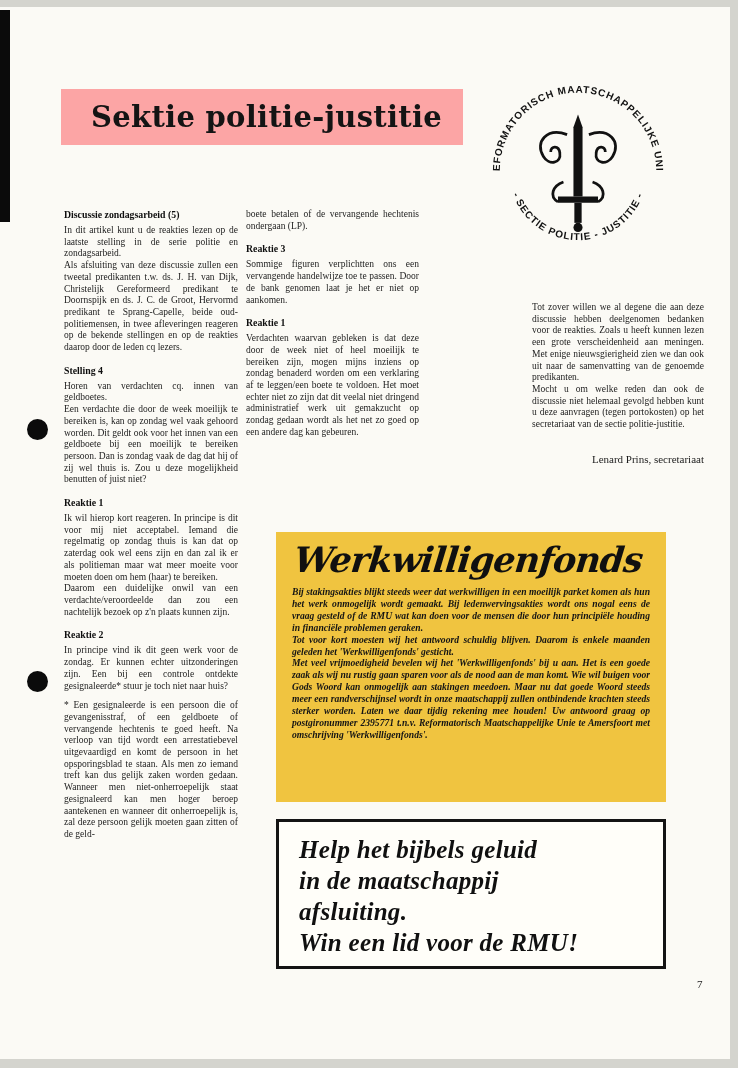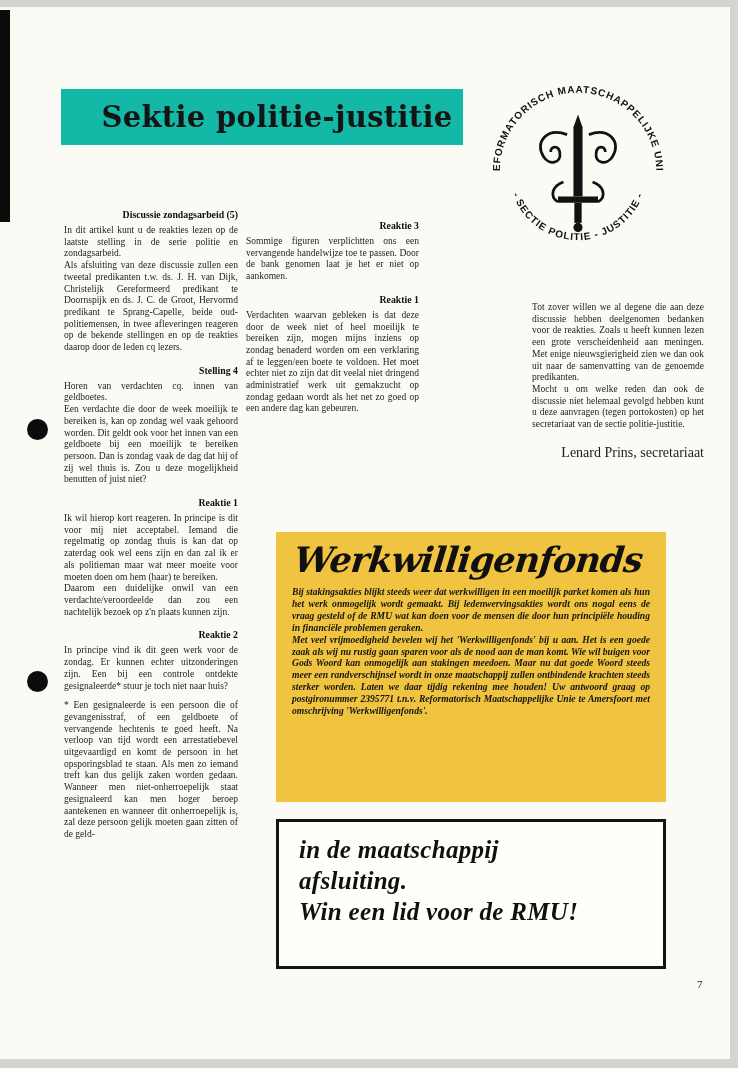--- a/index.html
+++ b/index.html
@@ -22,47 +22,45 @@
     position:absolute; left:0; top:10px; width:10px; height:212px; background:#0b0b0b;
   }
   .punch-dot {
     position:absolute; width:21px; height:21px; border-radius:50%; background:#0b0b0b;
   }
   .punch-dot.d1 { left:27px; top:419px; }
   .punch-dot.d2 { left:27px; top:671px; }
 
   .banner {
     position:absolute; left:61px; top:89px; width:402px; height:56px;
-    background:#14b8a6;
-    text-align:center;
+    background:#fca5a5;
   }
   .banner h1 {
     font-family:"DejaVu Serif", serif;
     font-size:29px; font-weight:600; color:#141414;
     padding:11px 0 0 30px; letter-spacing:0.3px; white-space:nowrap;
   }
 
   .logo { position:absolute; left:487px; top:80px; width:182px; height:182px; }
   .logo text {
     font-family:"Liberation Sans", sans-serif;
     font-size:11px; font-weight:bold; fill:#111; letter-spacing:1px;
   }
 
   .col { position:absolute; color:#1c1c1c; }
   .col p {
     font-size:9.5px; line-height:11.7px; text-align:justify;
   }
   .col h3 {
     font-size:9.8px; line-height:12px; font-weight:bold; color:#0e0e0e;
     margin:11px 0 4px;
-    text-align:right;
   }
   .col h3.first { margin-top:0; }
   .col .footnote { margin-top:8px; }
-  .col .signature { margin-top:14px; text-align:right; font-size:14px; }
+  .col .signature { margin-top:22px; text-align:right; font-size:11px; }
 
   .col1 { left:64px;  top:209px; width:174px; }
   .col2 { left:246px; top:209px; width:173px; }
   .col3 { left:532px; top:302px; width:172px; }
 
   .fonds-box {
     position:absolute; left:276px; top:532px; width:390px; height:270px;
     background:#f0c440; padding:6px 16px 10px; overflow:hidden;
   }
   .fonds-box h2 {
@@ -140,39 +138,42 @@
     <p>Een verdachte die door de week moeilijk te bereiken is, kan op zondag wel vaak gehoord worden. Dit geldt ook voor het innen van een geldboete bij een moeilijk te bereiken persoon. Dan is zondag vaak de dag dat hij of zij wel thuis is. Zou u deze mogelijkheid benutten of juist niet?</p>
     <h3>Reaktie 1</h3>
     <p>Ik wil hierop kort reageren. In principe is dit voor mij niet acceptabel. Iemand die regelmatig op zondag thuis is kan dat op zaterdag ook wel eens zijn en dan zal ik er als politieman maar wat meer moeite voor moeten doen om hem (haar) te bereiken.</p>
     <p>Daarom een duidelijke onwil van een verdachte/veroordeelde dan zou een nachtelijk bezoek op z'n plaats kunnen zijn.</p>
     <h3>Reaktie 2</h3>
     <p>In principe vind ik dit geen werk voor de zondag. Er kunnen echter uitzonderingen zijn. Een bij een controle ontdekte gesignaleerde* stuur je toch niet naar huis?</p>
     <p class="footnote">* Een gesignaleerde is een persoon die of gevangenisstraf, of een geldboete of vervangende hechtenis te goed heeft. Na verloop van tijd wordt een arrestatiebevel uitgevaardigd en komt de persoon in het opsporingsblad te staan. Als men zo iemand treft kan dus gelijk zaken worden gedaan. Wanneer men niet-onherroepelijk staat gesignaleerd kan men hoger beroep aantekenen en wanneer dit onherroepelijk is, zal deze persoon gelijk moeten gaan zitten of de geld-</p>
   </div>
 
   <div class="col col2">
+    <p>boete betalen of de vervangende hechtenis ondergaan (LP).</p>
     <h3>Reaktie 3</h3>
     <p>Sommige figuren verplichtten ons een vervangende handelwijze toe te passen. Door de bank genomen laat je het er niet op aankomen.</p>
     <h3>Reaktie 1</h3>
     <p>Verdachten waarvan gebleken is dat deze door de week niet of heel moeilijk te bereiken zijn, mogen mijns inziens op zondag benaderd worden om een verklaring af te leggen/een boete te voldoen. Het moet echter niet zo zijn dat dit veelal niet dringend administratief werk uit gemakzucht op zondag gedaan wordt als het net zo goed op een andere dag kan gebeuren.</p>
   </div>
 
   <div class="col col3">
     <p>Tot zover willen we al degene die aan deze discussie hebben deelgenomen bedanken voor de reakties. Zoals u heeft kunnen lezen een grote verscheidenheid aan meningen. Met enige nieuwsgierigheid zien we dan ook uit naar de samenvatting van de genoemde predikanten.</p>
     <p>Mocht u om welke reden dan ook de discussie niet helemaal gevolgd hebben kunt u deze aanvragen (tegen portokosten) op het secretariaat van de sectie politie-justitie.</p>
     <div class="signature">Lenard Prins, secretariaat</div>
   </div>
 
   <div class="fonds-box">
     <h2>Werkwilligenfonds</h2>
     <p>Bij stakingsakties blijkt steeds weer dat werkwilligen in een moeilijk parket komen als hun het werk onmogelijk wordt gemaakt. Bij ledenwervingsakties wordt ons nogal eens de vraag gesteld of de RMU wat kan doen voor de mensen die door hun principiële houding in financiële problemen geraken.</p>
+    <p>Tot voor kort moesten wij het antwoord schuldig blijven. Daarom is enkele maanden geleden het 'Werkwilligenfonds' gesticht.</p>
     <p>Met veel vrijmoedigheid bevelen wij het 'Werkwilligenfonds' bij u aan. Het is een goede zaak als wij nu rustig gaan sparen voor als de nood aan de man komt. Wie wil buigen voor Gods Woord kan onmogelijk aan stakingen meedoen. Maar nu dat goede Woord steeds meer een randverschijnsel wordt in onze maatschappij zullen ontbindende krachten steeds sterker worden. Laten we daar tijdig rekening mee houden! Uw antwoord graag op postgironummer 2395771 t.n.v. Reformatorisch Maatschappelijke Unie te Amersfoort met omschrijving 'Werkwilligenfonds'.</p>
   </div>
 
   <div class="help-box">
+    <div class="line">Help het bijbels geluid</div>
     <div class="line">in de maatschappij</div>
     <div class="line">afsluiting.</div>
     <div class="line">Win een lid voor de RMU!</div>
   </div>
 
   <div class="page-number">7</div>
 
 </div>
 
 </body></html>

